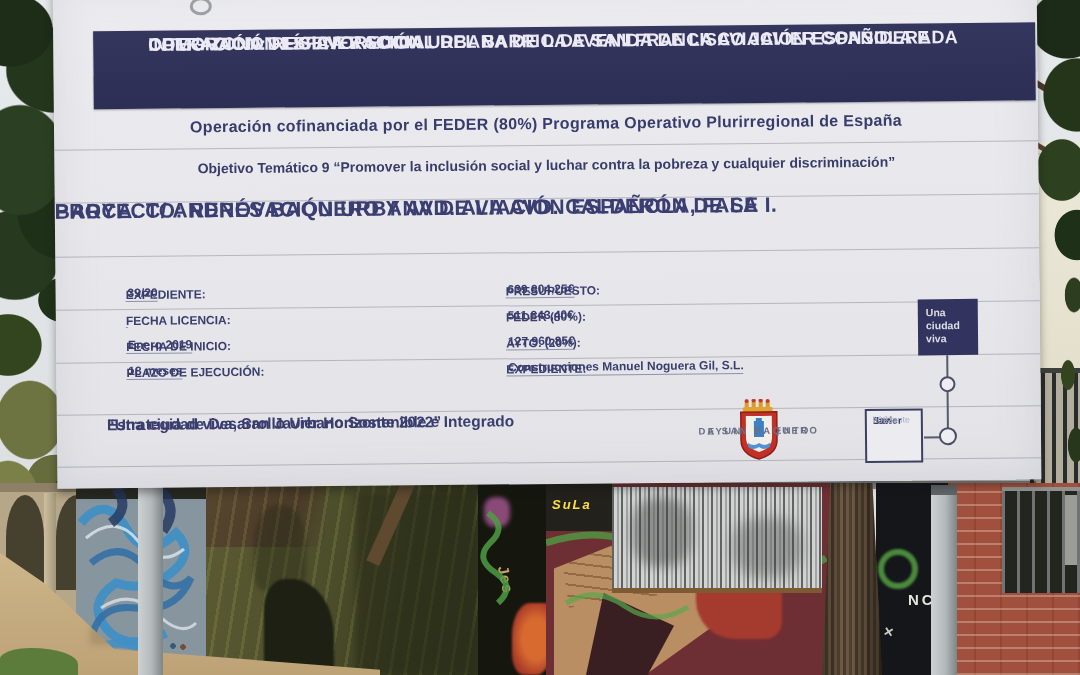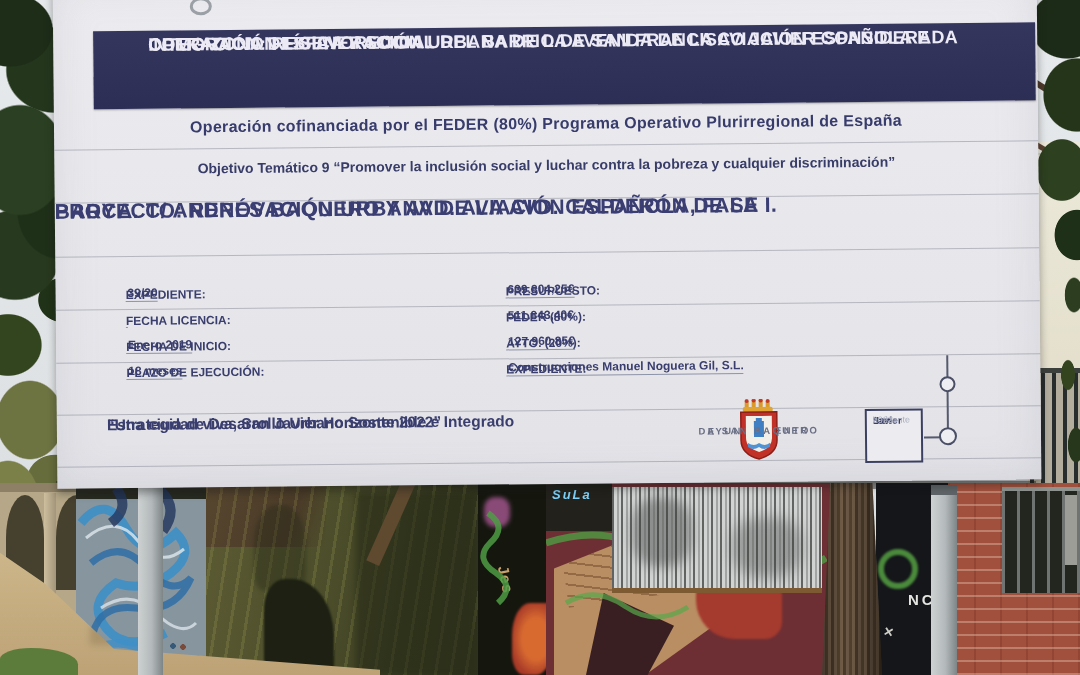--- a/index.html
+++ b/index.html
@@ -85,21 +85,21 @@
 
   .wall-black1{left:478px;top:483px;width:68px;height:192px;background:#15170f;z-index:4;overflow:hidden;}
   .wall-black1 .pink{left:6px;top:14px;width:26px;height:30px;background:#8a4a78;border-radius:40%;filter:blur(2px);}
   .wall-black1 .orange{left:34px;top:120px;width:40px;height:72px;background:
      radial-gradient(ellipse at 60% 50%,#d86a30 40%,#a83a28 75%);border-radius:45% 10% 40% 30%;filter:blur(1px);}
   .wall-black1 .jes{left:14px;top:88px;color:#c9a06a;font-size:15px;font-weight:bold;transform:rotate(78deg);letter-spacing:1px;}
   .wall-black1 svg{left:0;top:0;}
 
   .wall-maroon{left:546px;top:483px;width:284px;height:192px;background:#6e2f34;z-index:4;overflow:hidden;}
   .wall-maroon .sula-bg{left:0;top:0;width:66px;height:48px;background:#22211b;}
-  .wall-maroon .sula{left:6px;top:4px;color:#7dd3fc;font-size:13px;font-style:italic;font-weight:bold;letter-spacing:2px;}
+  .wall-maroon .sula{left:6px;top:14px;color:#fde047;font-size:13px;font-style:italic;font-weight:bold;letter-spacing:2px;}
   .wall-maroon .tan{left:8px;top:44px;width:190px;height:148px;background:#b98e63;
     clip-path:polygon(0 28%,55% 0,100% 52%,48% 100%,0 100%);}
   .wall-maroon .tan .scribble{left:10px;top:10px;width:160px;height:60px;
     background:repeating-linear-gradient(15deg,rgba(110,70,40,.5) 0 2px,transparent 2px 11px);transform:rotate(-8deg);}
   .wall-maroon .red{left:150px;top:70px;width:86px;height:86px;background:#a53a2e;border-radius:30% 50% 20% 45%;filter:blur(1px);}
   .wall-maroon .darktri{left:40px;top:110px;width:88px;height:82px;background:#3a1f22;
     clip-path:polygon(20% 0,100% 40%,70% 100%,0 100%);}
   .wall-maroon .frame{left:160px;top:38px;width:46px;height:46px;border:3px solid #d8c9b8;opacity:.7;transform:rotate(8deg);background:transparent;}
   .wall-maroon svg{left:0;top:0;}
 
@@ -399,20 +399,25 @@
             <path d="M11 17 h26 v22 q0 10 -13 14 q-13 -4 -13 -14 Z" fill="#f2efe8"></path>
             <rect x="19" y="22" width="10" height="16" fill="#3f7fc2"></rect>
             <rect x="21" y="19" width="6" height="5" fill="#3f7fc2"></rect>
             <path d="M13 44 q6 4 11 0 q6 4 11 0 v4 q-6 4 -11 0 q-6 4 -11 0 Z" fill="#4f93d4"></path>
           </g>
         </svg>
       </span>
       <span>DE SAN BAQUERO</span>
     </div>
 
+    <div class="logo-civa">
+      <div style="position:static">Una</div>
+      <div style="position:static">ciudad</div>
+      <div style="position:static">viva</div>
+    </div>
     <div class="conn-v"></div>
     <div class="conn-h"></div>
     <div class="ring ring1"></div>
     <div class="ring ring2"></div>
     <div class="logo-sj">
       <span class="t">San</span>
       <span class="t">Javier</span>
       <span class="g">horizonte</span>
       <span class="g">2022</span>
     </div>

